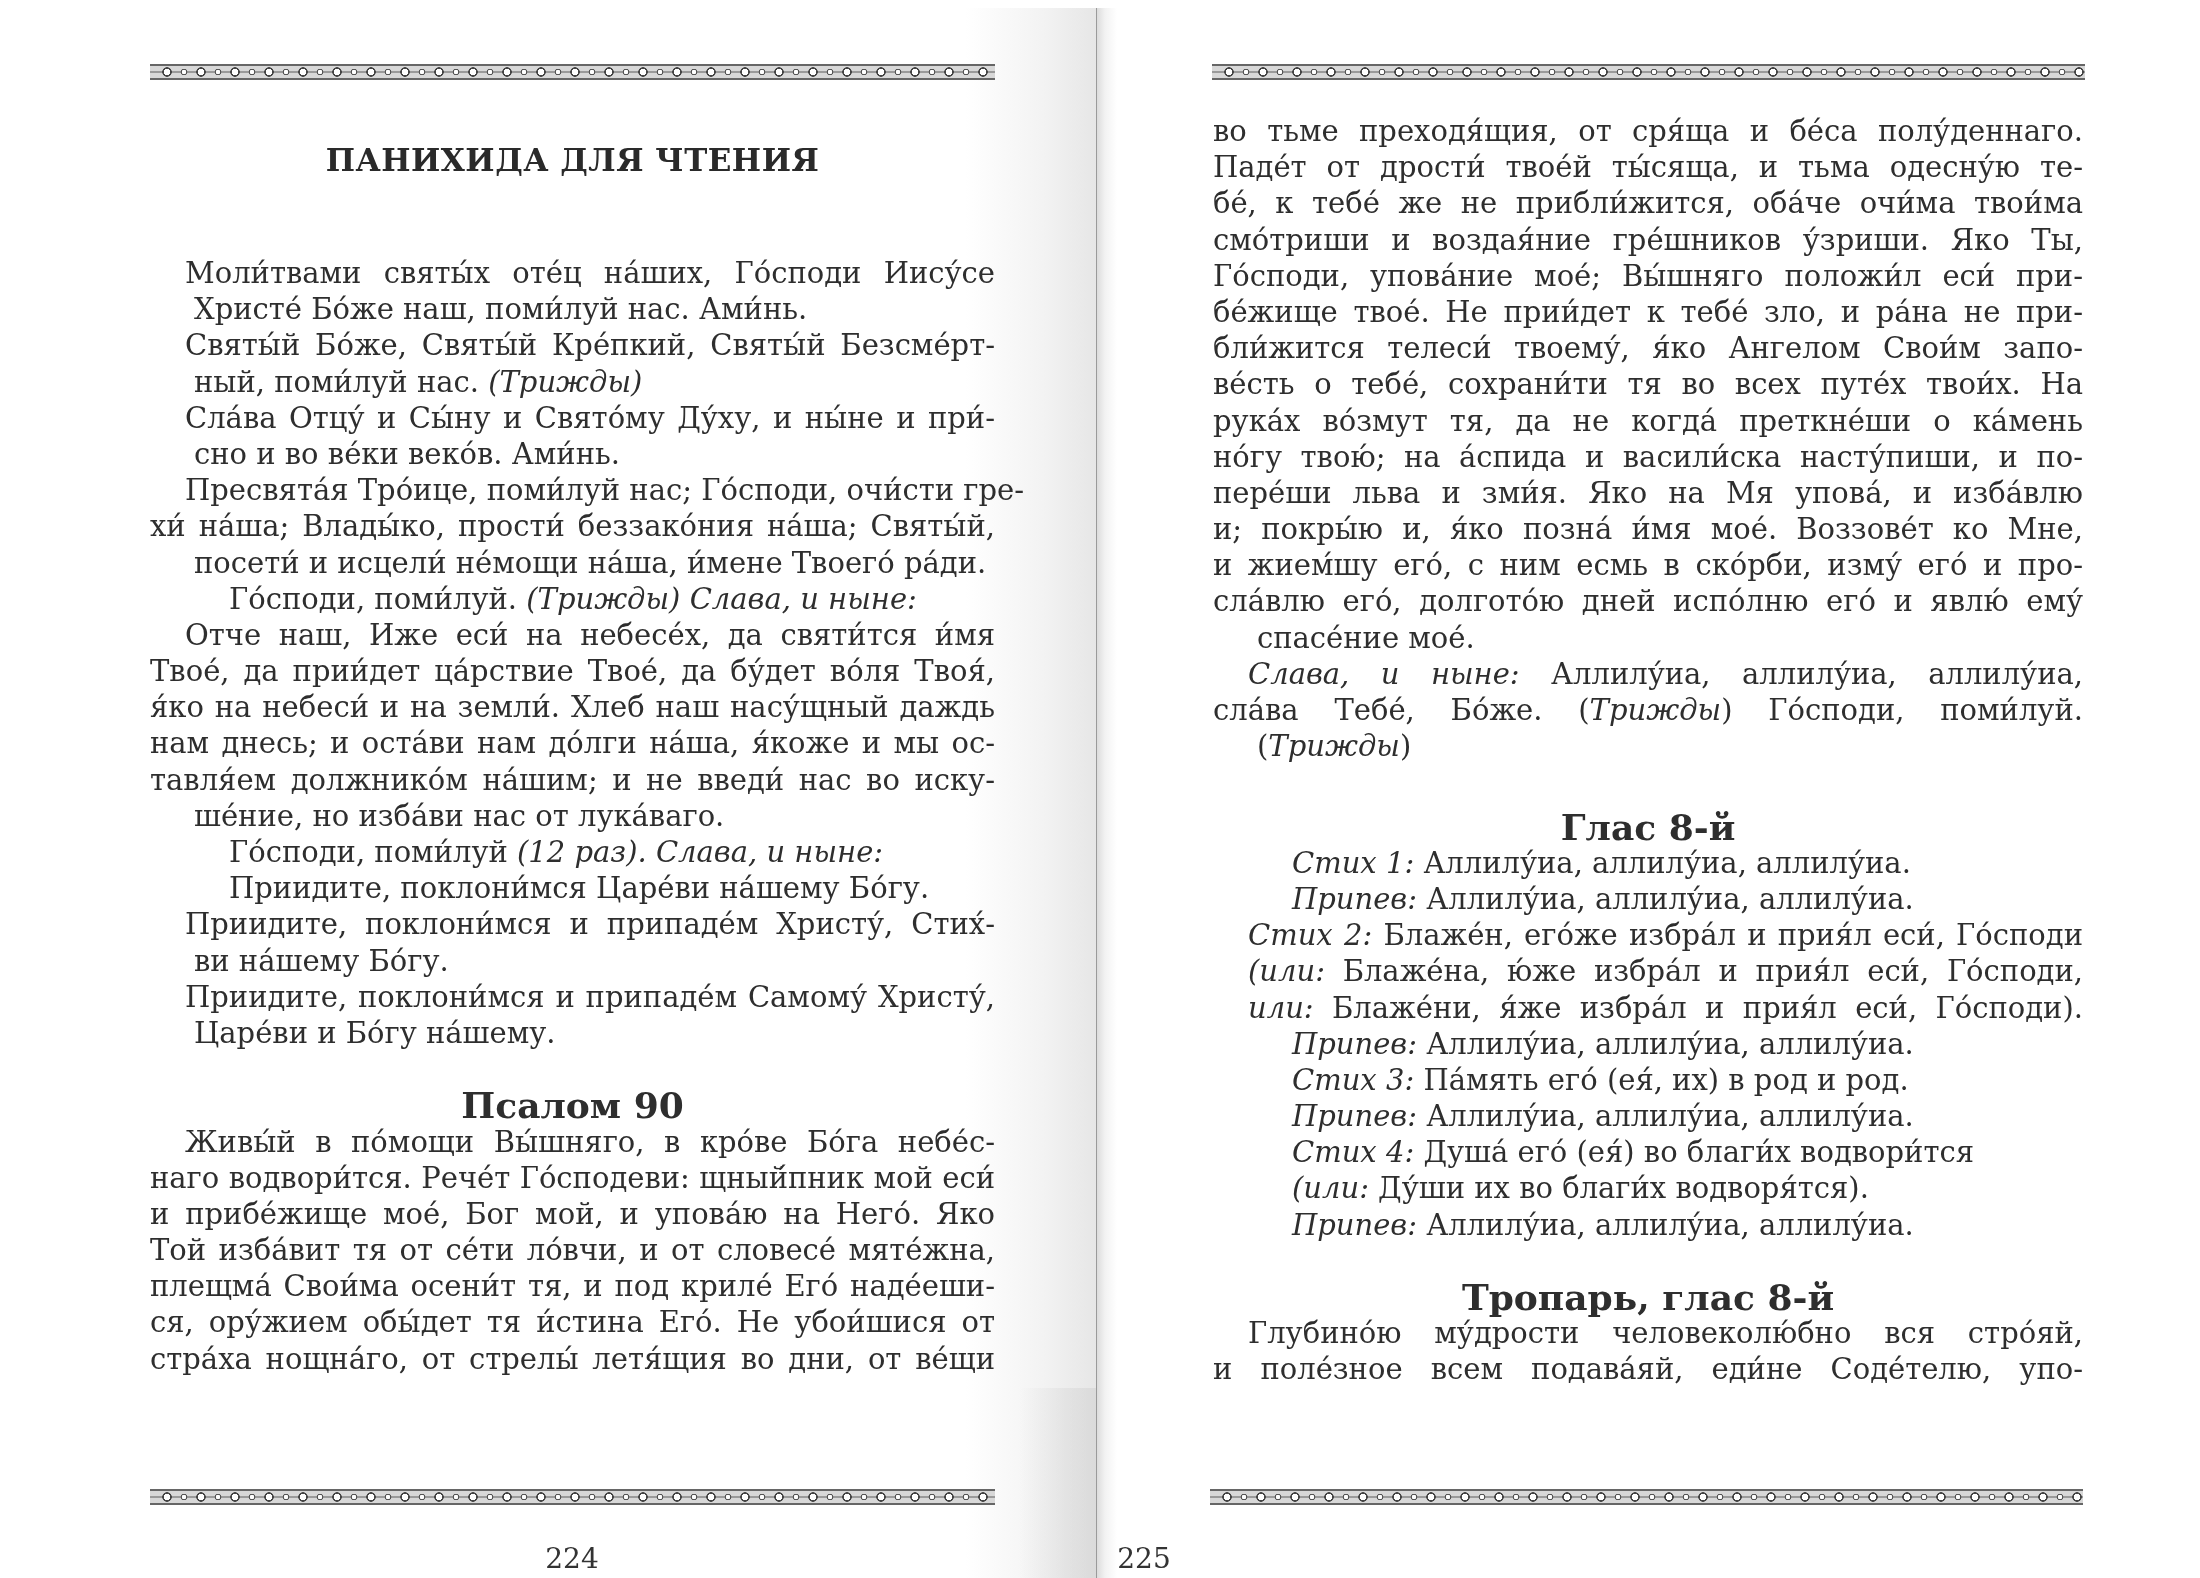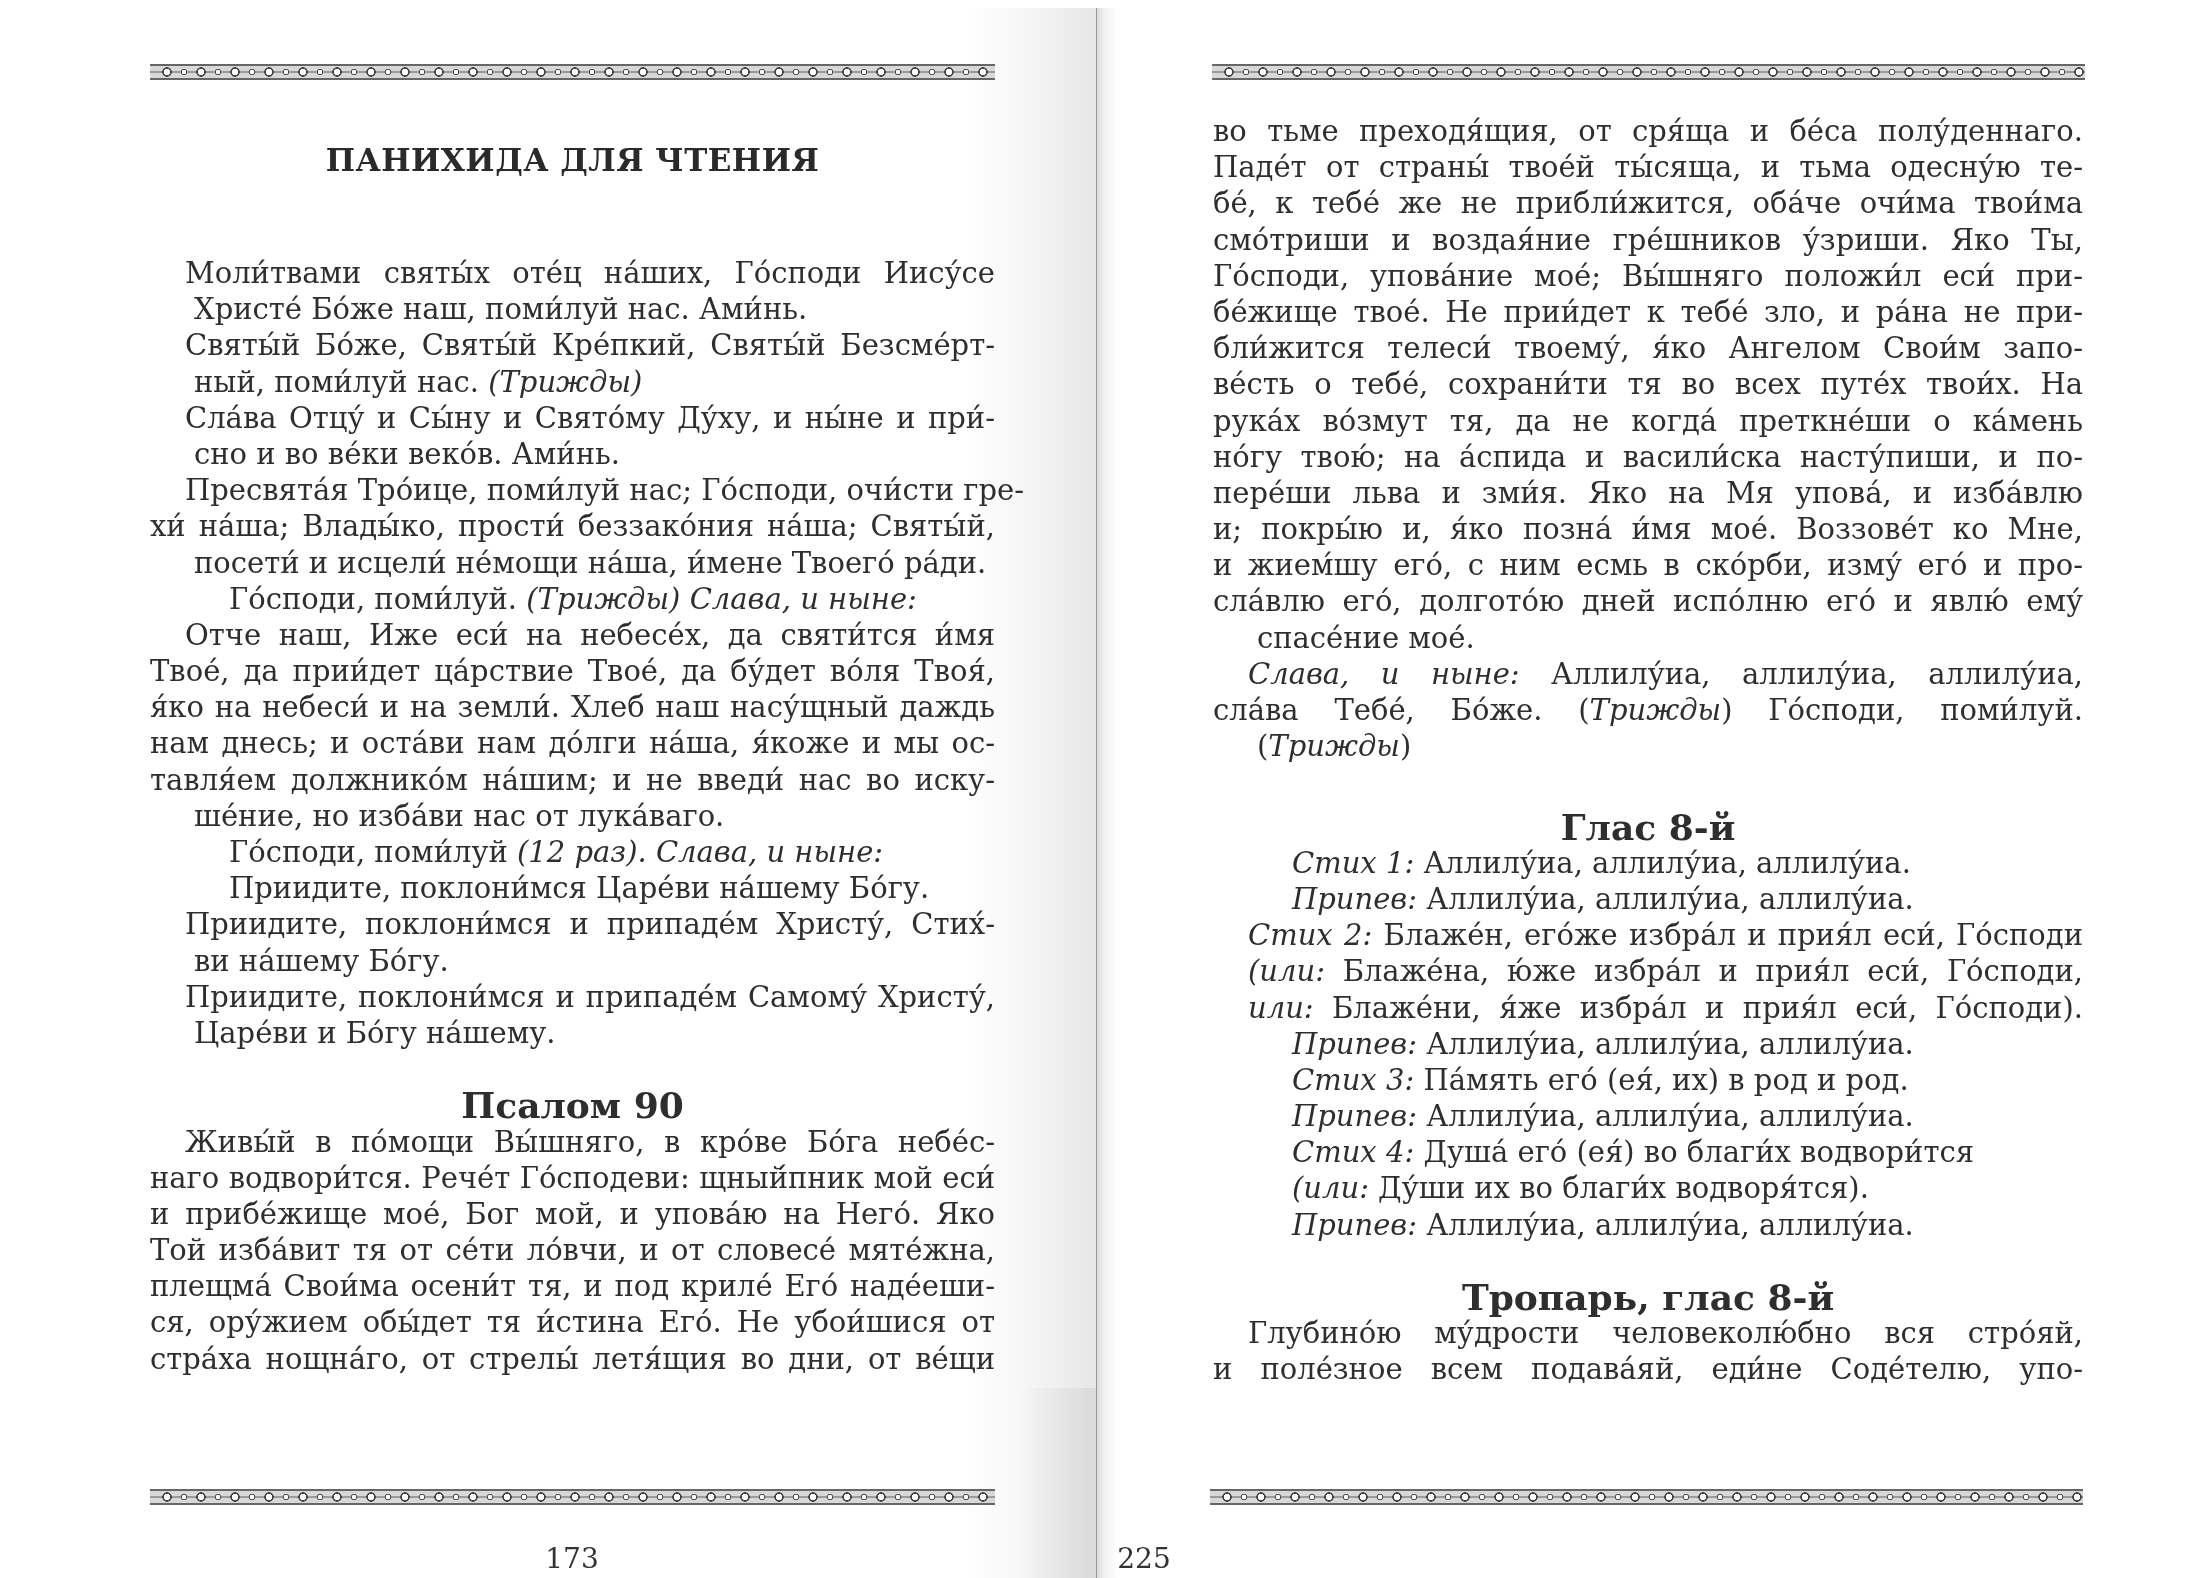--- a/index.html
+++ b/index.html
@@ -85,32 +85,32 @@
       <span class="ln ind">Живы́й в по́мощи Вы́шняго, в кро́ве Бо́га небе́с-</span>
       <span class="ln">наго водвори́тся. Рече́т Го́сподеви: щный́пник мой еси́</span>
       <span class="ln">и прибе́жище мое́, Бог мой, и упова́ю на Него́. Яко</span>
       <span class="ln">Той изба́вит тя от се́ти ло́вчи, и от словесе́ мяте́жна,</span>
       <span class="ln">плещма́ Свои́ма осени́т тя, и под криле́ Его́ наде́еши-</span>
       <span class="ln">ся, ору́жием обы́дет тя и́стина Его́. Не убои́шися от</span>
       <span class="ln">стра́ха нощна́го, от стрелы́ летя́щия во дни, от ве́щи</span>
     </div>
 
     <div class="ornament" style="left:150px; top:1481px; width:845px;"></div>
-    <div class="page-num" style="left:522px; top:1534px;">173</div>
+    <div class="page-num" style="left:522px; top:1534px;">224</div>
     <div class="left-shadow"></div>
   </div>
 
   <div class="spine"></div>
 
   <div class="page page-right">
     <div class="ornament" style="left:115px; top:56px; width:873px;"></div>
 
     <div class="text-block" style="left:116px; top:105px; width:870px;">
       <span class="ln">во тьме преходя́щия, от сря́ща и бе́са полу́деннаго.</span>
-      <span class="ln">Паде́т от страны́ твое́й ты́сяща, и тьма одесну́ю те-</span>
+      <span class="ln">Паде́т от дрости́ твое́й ты́сяща, и тьма одесну́ю те-</span>
       <span class="ln">бе́, к тебе́ же не прибли́жится, оба́че очи́ма твои́ма</span>
       <span class="ln">смо́триши и воздая́ние гре́шников у́зриши. Яко Ты,</span>
       <span class="ln">Го́споди, упова́ние мое́; Вы́шняго положи́л еси́ при-</span>
       <span class="ln">бе́жище твое́. Не прии́дет к тебе́ зло, и ра́на не при-</span>
       <span class="ln">бли́жится телеси́ твоему́, я́ко Ангелом Свои́м запо-</span>
       <span class="ln">ве́сть о тебе́, сохрани́ти тя во всех путе́х твои́х. На</span>
       <span class="ln">рука́х во́змут тя, да не когда́ преткне́ши о ка́мень</span>
       <span class="ln">но́гу твою́; на а́спида и васили́ска насту́пиши, и по-</span>
       <span class="ln">пере́ши льва и зми́я. Яко на Мя упова́, и изба́влю</span>
       <span class="ln">и; покры́ю и, я́ко позна́ и́мя мое́. Воззове́т ко Мне,</span>

